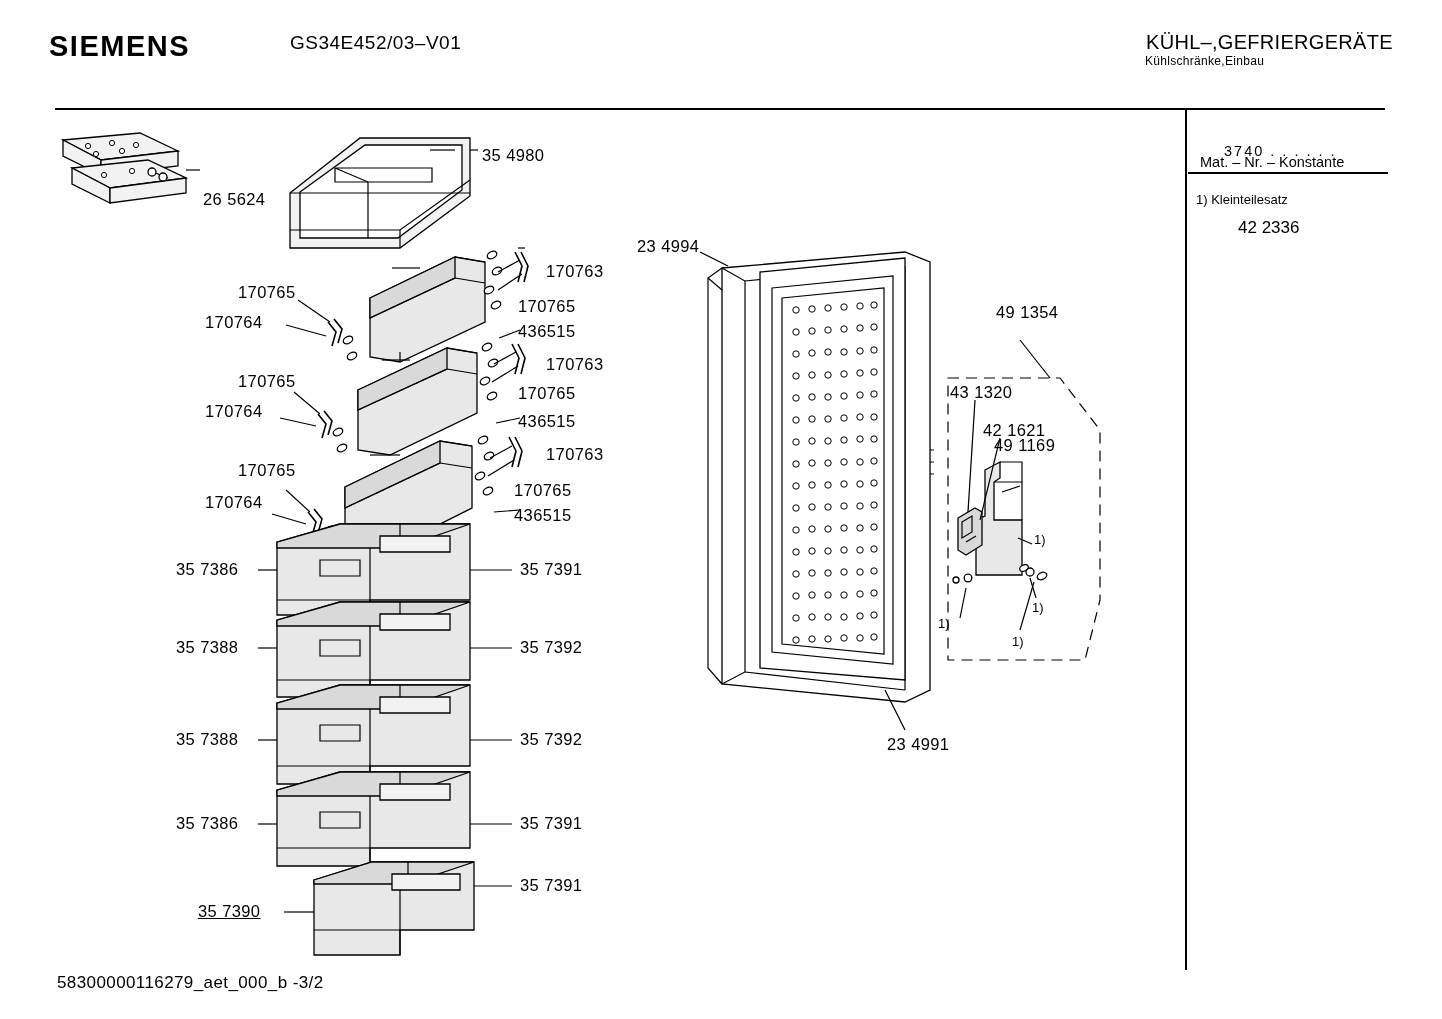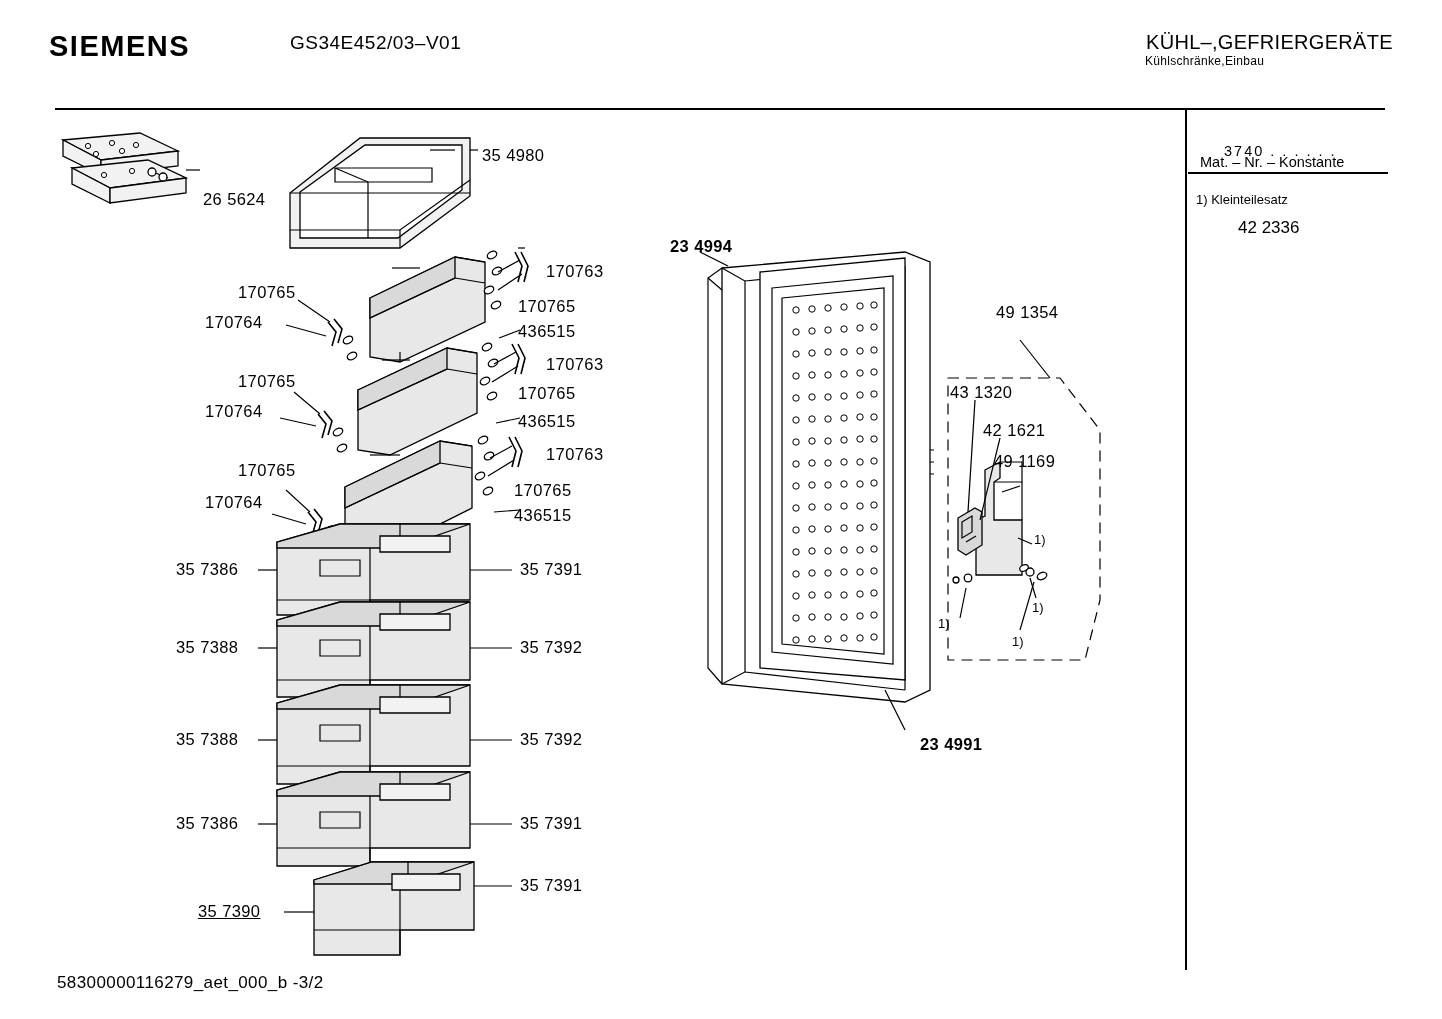--- a/index.html
+++ b/index.html
@@ -20,21 +20,21 @@
   .mat-rule{position:absolute;left:1188px;top:172px;width:200px;height:1.5px;background:#000;}
   .klein-label{position:absolute;left:1196px;top:192px;font-size:13px;}
   .klein-no{position:absolute;left:1228px;top:218px;font-size:17px;margin-left:10px;}
 
   
   .footer{position:absolute;left:57px;top:973px;font-size:17px;letter-spacing:.4px;}
   .footer .sub{font-size:17px;}
 
   
   .lbl{position:absolute;font-size:16.5px;letter-spacing:.4px;white-space:nowrap;}
-  .lbl.b{font-weight:bold;margin-left:33px;}
+  .lbl.b{font-weight:normal;}
   .tiny{position:absolute;font-size:13px;}
 
   svg.art{position:absolute;left:0;top:0;width:1442px;height:1019px;pointer-events:none;}
   .ln{stroke:#000;stroke-width:1.2;fill:none;}
   .th{stroke:#000;stroke-width:1.6;fill:none;}
   .fillw{fill:#ffffff;stroke:#000;stroke-width:1.3;}
   .fillg{fill:#e8e8e8;stroke:#000;stroke-width:1.3;}
   .fillgd{fill:#d9d9d9;stroke:#000;stroke-width:1.3;}
   .fillgl{fill:#f2f2f2;stroke:#000;stroke-width:1.3;}
   .dash{stroke:#000;stroke-width:1.2;fill:none;stroke-dasharray:11 7;}
@@ -408,20 +408,20 @@
   <div class="lbl" style="left:520px;top:814px;">35 7391</div>
   <div class="lbl" style="left:198px;top:902px;text-decoration:underline;">35 7390</div>
   <div class="lbl" style="left:520px;top:876px;">35 7391</div>
 
   <div class="lbl b" style="left:637px;top:237px;">23 4994</div>
   <div class="lbl b" style="left:887px;top:735px;">23 4991</div>
 
   <div class="lbl" style="left:996px;top:303px;">49 1354</div>
   <div class="lbl" style="left:950px;top:383px;">43 1320</div>
   <div class="lbl" style="left:975px;top:421px;margin-left:8px;">42 1621</div>
-  <div class="lbl" style="left:994px;top:452px;">49 1169</div>
+  <div class="lbl" style="left:994px;top:436px;">49 1169</div>
 
   <div class="tiny" style="left:1034px;top:532px;">1)</div>
   <div class="tiny" style="left:1032px;top:600px;">1)</div>
   <div class="tiny" style="left:938px;top:616px;">1)</div>
   <div class="tiny" style="left:1012px;top:634px;">1)</div>
 
 </div>
 
 </body></html>

